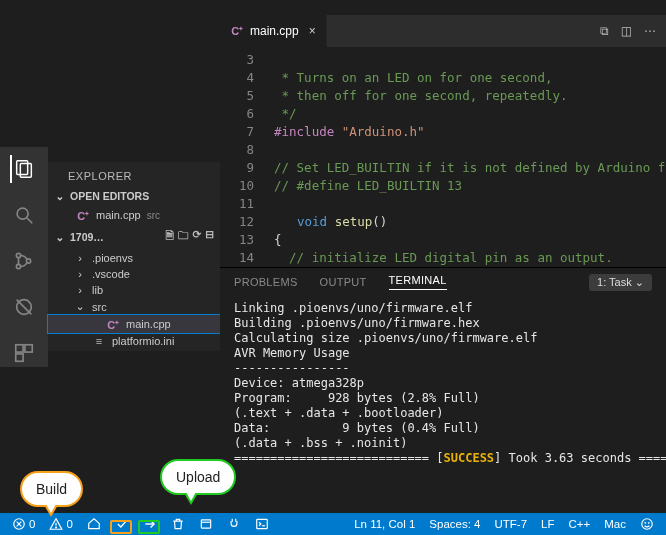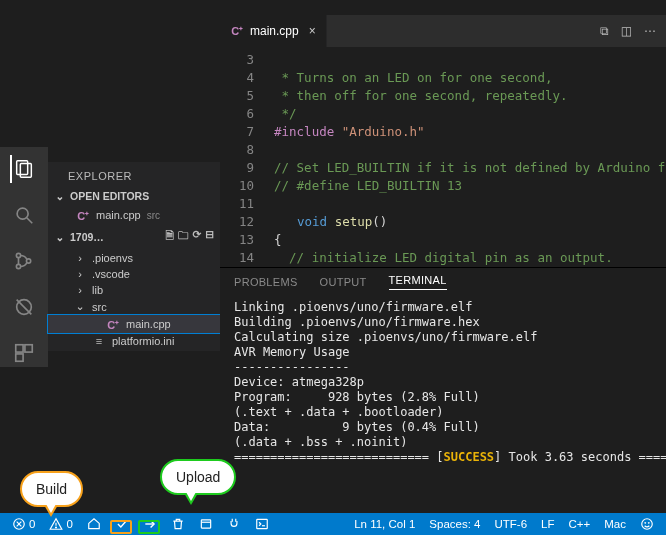--- a/index.html
+++ b/index.html
@@ -313,20 +313,21 @@
           </div>
         <div class="codelines" id="codelines"><div></div><div><span class="c-comment"> * Turns on an LED on for one second,</span></div><div><span class="c-comment"> * then off for one second, repeatedly.</span></div><div><span class="c-comment"> */</span></div><div><span class="c-keyword">#include </span><span class="c-string">"Arduino.h"</span></div><div></div><div><span class="c-comment">// Set LED_BUILTIN if it is not defined by Arduino f</span></div><div><span class="c-comment">// #define LED_BUILTIN 13</span></div><div></div><div><span class="c-type">void </span><span class="c-func">setup</span><span>()</span></div><div><span>{</span></div><div><span class="c-comment">  // initialize LED digital pin as an output.</span></div></div>
       </div>
 
       <div class="panel">
         <div class="panel-tabs">
           <span class="pt">PROBLEMS</span>
           <span class="pt">OUTPUT</span>
           <span class="pt active">TERMINAL</span>
           <span class="spacer"></span>
+          <span class="task-chip"><span>1: Task </span>⌄</span>
         </div>
         <div class="term" id="terminal"><div>Linking .pioenvs/uno/firmware.elf</div><div>Building .pioenvs/uno/firmware.hex</div><div>Calculating size .pioenvs/uno/firmware.elf</div><div>AVR Memory Usage</div><div>----------------</div><div>Device: atmega328p</div><div></div><div>Program:     928 bytes (2.8% Full)</div><div>(.text + .data + .bootloader)</div><div></div><div>Data:          9 bytes (0.4% Full)</div><div>(.data + .bss + .noinit)</div><div></div><div></div><div>=========================== [<span class="success">SUCCESS</span>] Took 3.63 seconds ============</div></div>
       </div>
 
     </div>
   </div>
 
   <div class="status">
     <div class="seg">
       <svg viewBox="0 0 24 24" fill="none" stroke="currentColor" stroke-width="2">
@@ -383,21 +384,21 @@
           <rect x="3" y="4" width="18" height="16" rx="1"></rect>
           <polyline points="7 9 10 12 7 15"></polyline>
           <line x1="12" y1="15" x2="17" y2="15"></line>
         </svg>
     </div>
 
     <span class="spacer"></span>
 
     <div class="seg">Ln 11, Col 1</div>
     <div class="seg">Spaces: 4</div>
-    <div class="seg">UTF-6</div>
+    <div class="seg">UTF-7</div>
     <div class="seg">LF</div>
     <div class="seg">C++</div>
     <div class="seg">Mac</div>
     <div class="seg">
       <svg viewBox="0 0 24 24" fill="none" stroke="currentColor" stroke-width="2">
           <circle cx="12" cy="12" r="9"></circle>
           <circle cx="9" cy="10" r="0.6" fill="currentColor"></circle>
           <circle cx="15" cy="10" r="0.6" fill="currentColor"></circle>
           <path d="M8 15c1.2 1.3 2.6 2 4 2s2.8-.7 4-2"></path>
         </svg>

